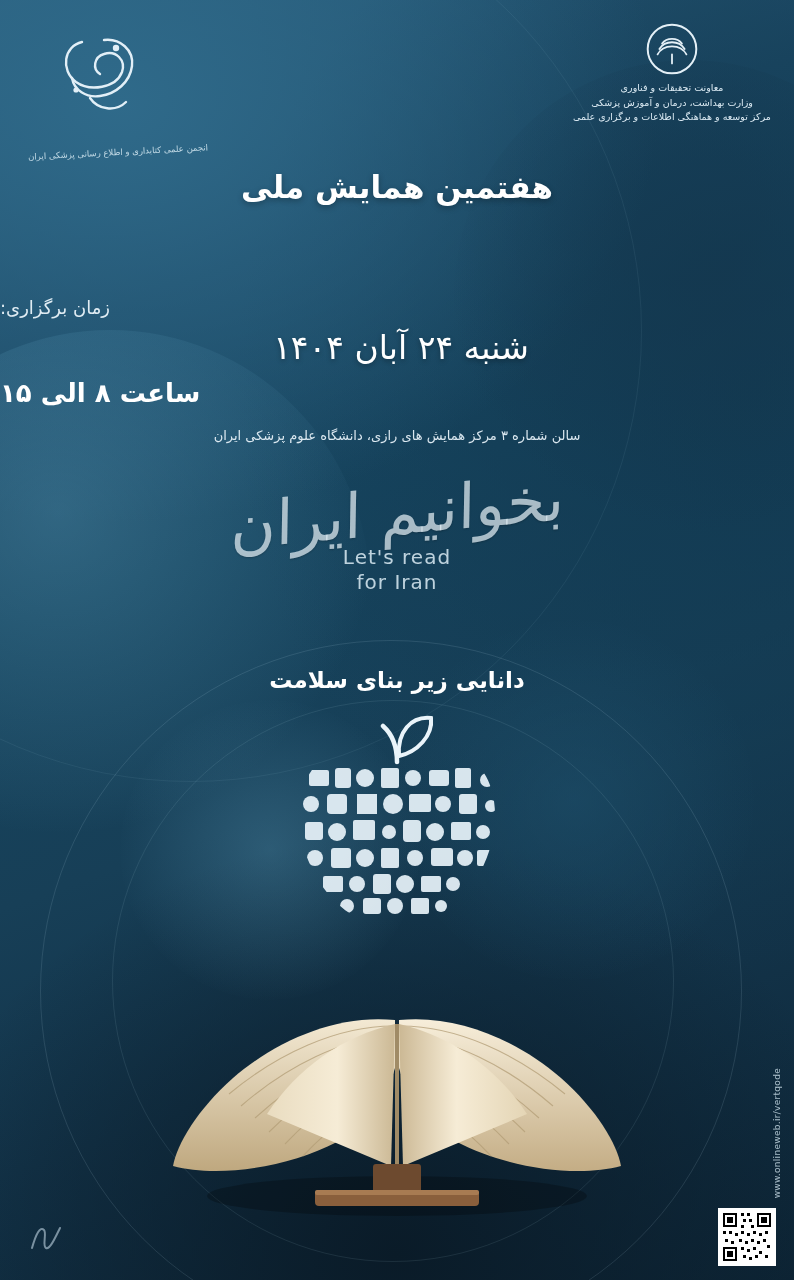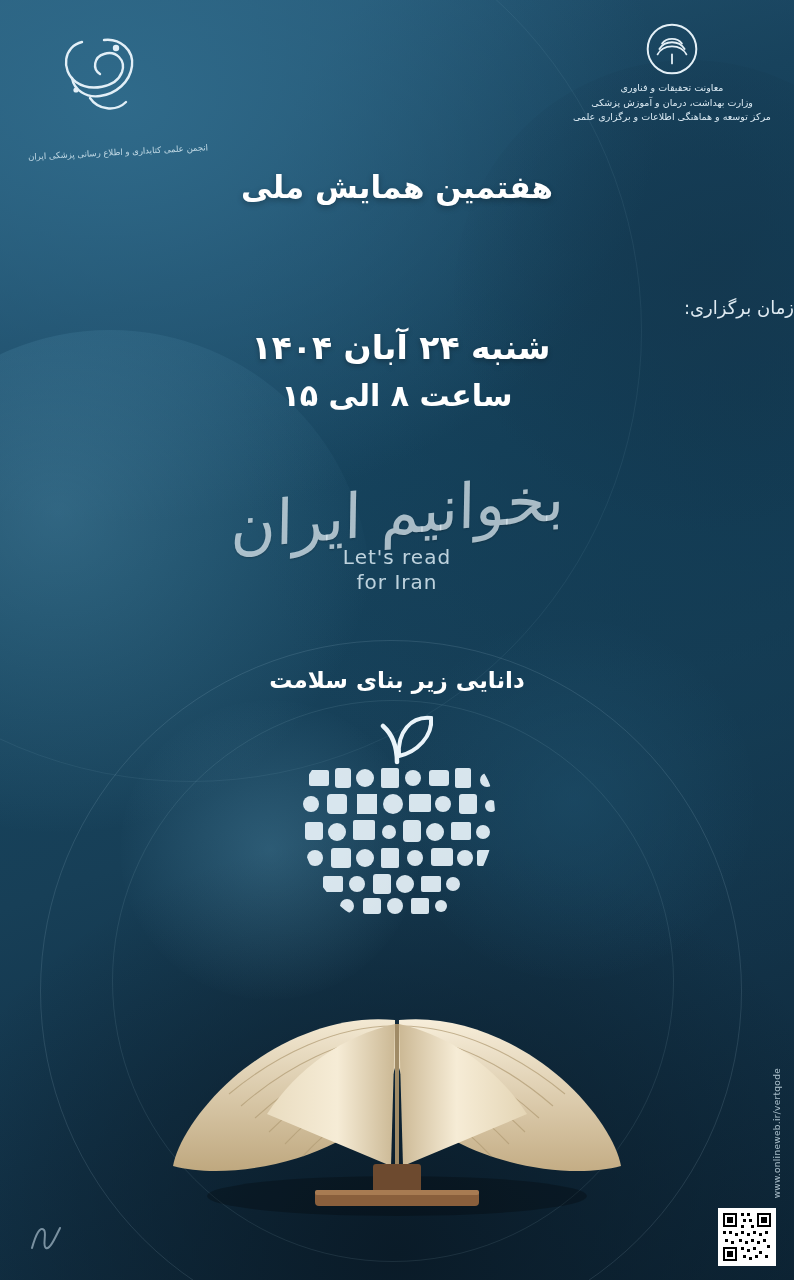--- a/index.html
+++ b/index.html
@@ -116,42 +116,42 @@
     line-height: 1.3;
     margin-top: 4px;
     text-shadow: 0 2px 6px rgba(0,0,0,.30);
   }
 
   
   .when-label {
     position: absolute;
     top: 297px;
     left: 0; right: 0;
-    text-align: right;
+    text-align: left;
     font-size: 18px;
     color: #eaf4fa;
     opacity: .95;
   }
   .when-date {
     position: absolute;
     top: 328px;
     left: 0; right: 0;
     text-align: center;
     font-size: 33px;
-    font-weight: bold;
+    font-weight: normal;
     color: #ffffff;
     text-shadow: 0 2px 5px rgba(0,0,0,.28);
     margin-left: 8px;
   }
   .when-time {
     position: absolute;
     top: 378px;
     left: 0; right: 0;
-    text-align: center;
-    font-size: 30px;
+    text-align: left;
+    font-size: 26px;
     font-weight: bold;
     color: #ffffff;
   }
   .venue {
     position: absolute;
     top: 428px;
     left: 0; right: 0;
     text-align: center;
     font-size: 13px;
     color: #e6f1f8;
@@ -287,20 +287,21 @@
     <div class="l3">مرکز توسعه و هماهنگی اطلاعات و برگزاری علمی</div>
   </div>
 
   <div class="title-wrap">
     <div class="title-1">هفتمین همایش ملی</div>
   </div>
 
   <div class="when-label">زمان برگزاری:</div>
   <div class="when-date">شنبه ۲۴ آبان ۱۴۰۴</div>
   <div class="when-time">ساعت ۸ الی ۱۵</div>
+  <div class="venue">سالن شماره ۳ مرکز همایش های رازی، دانشگاه علوم پزشکی ایران</div>
 
   <div class="campaign">
     <div class="calligraphy">بخوانیم ایران</div>
     <div class="en">Let's read</div>
     <div class="en">for Iran</div>
   </div>
   <div class="slogan">دانایی زیر بنای سلامت</div>
 
   <svg class="apple" viewBox="0 0 300 250">
     <defs>

